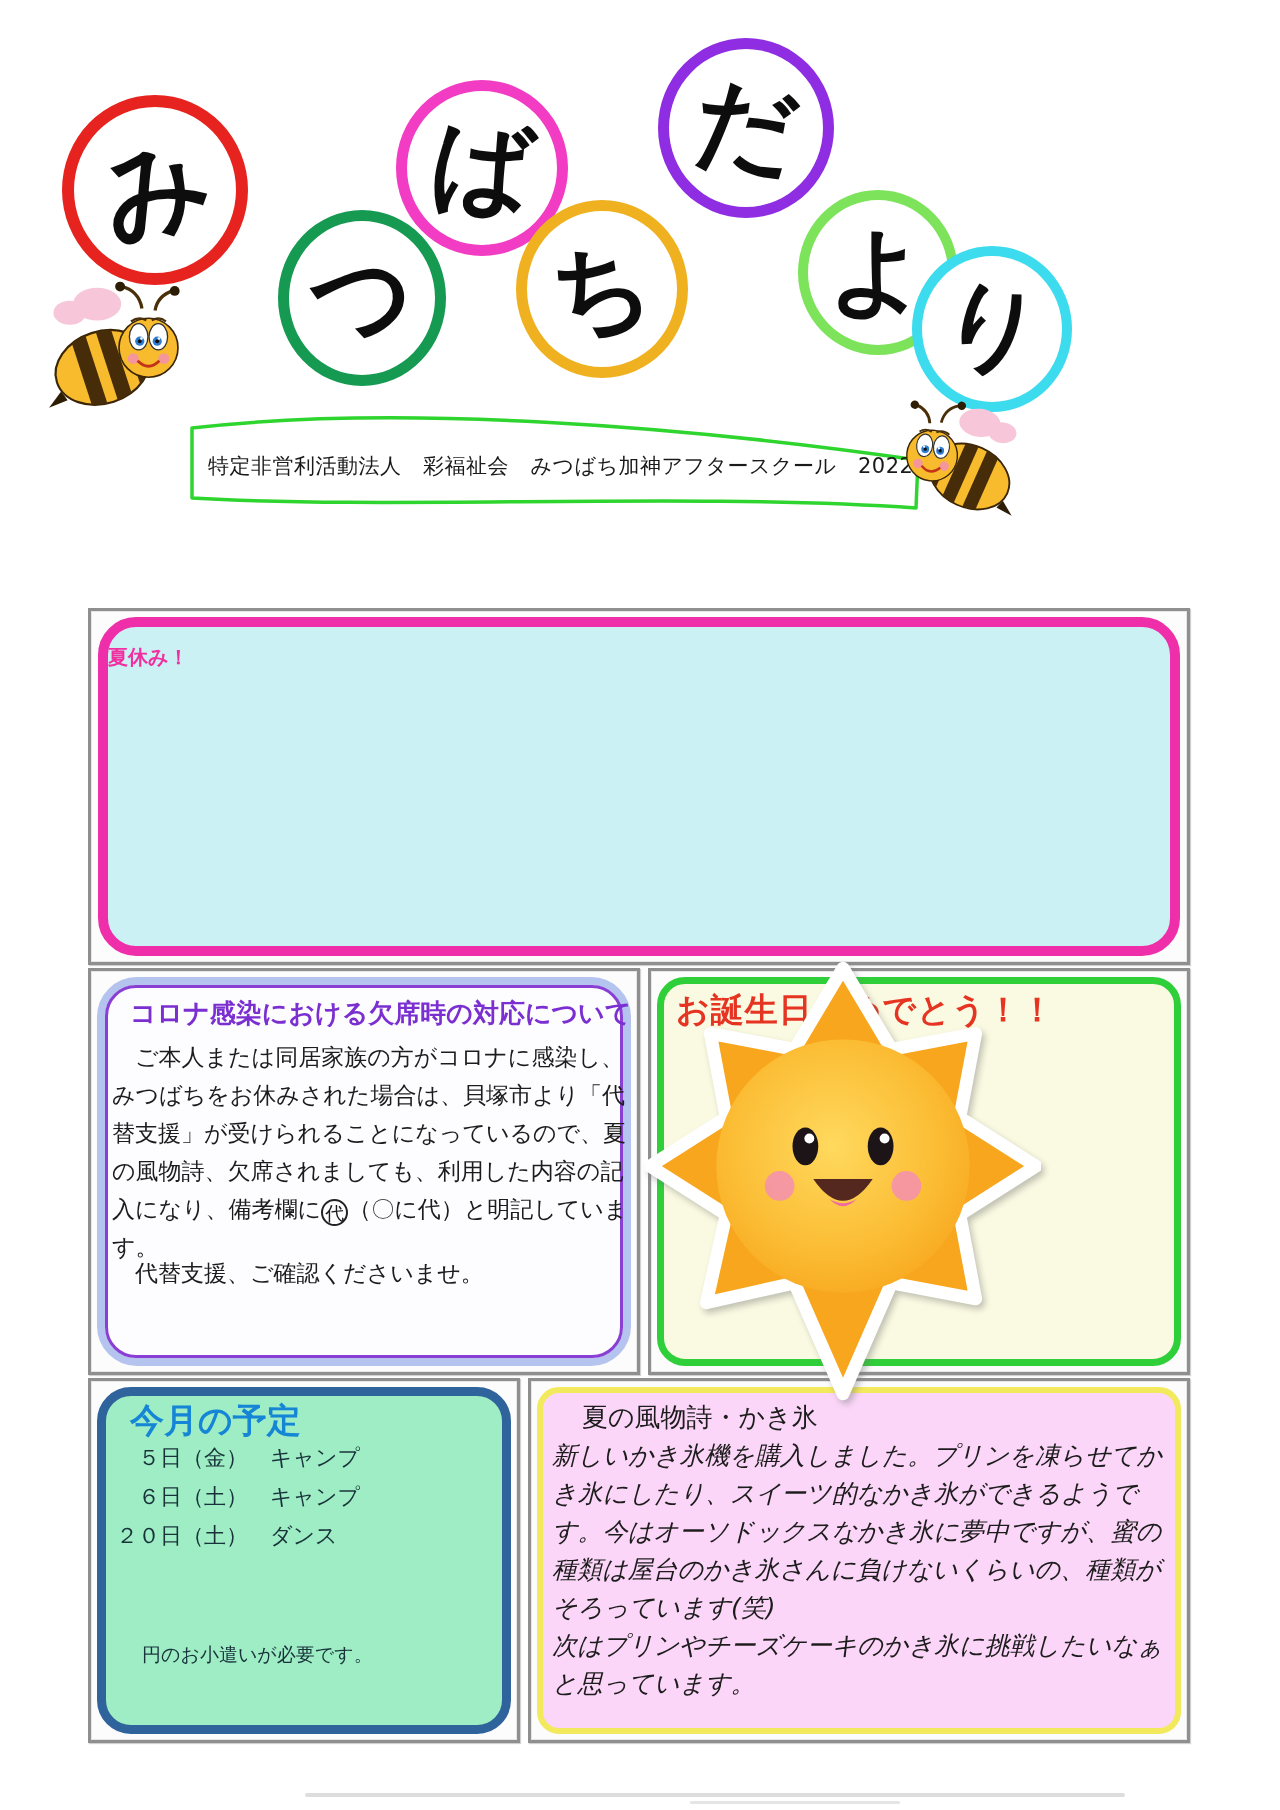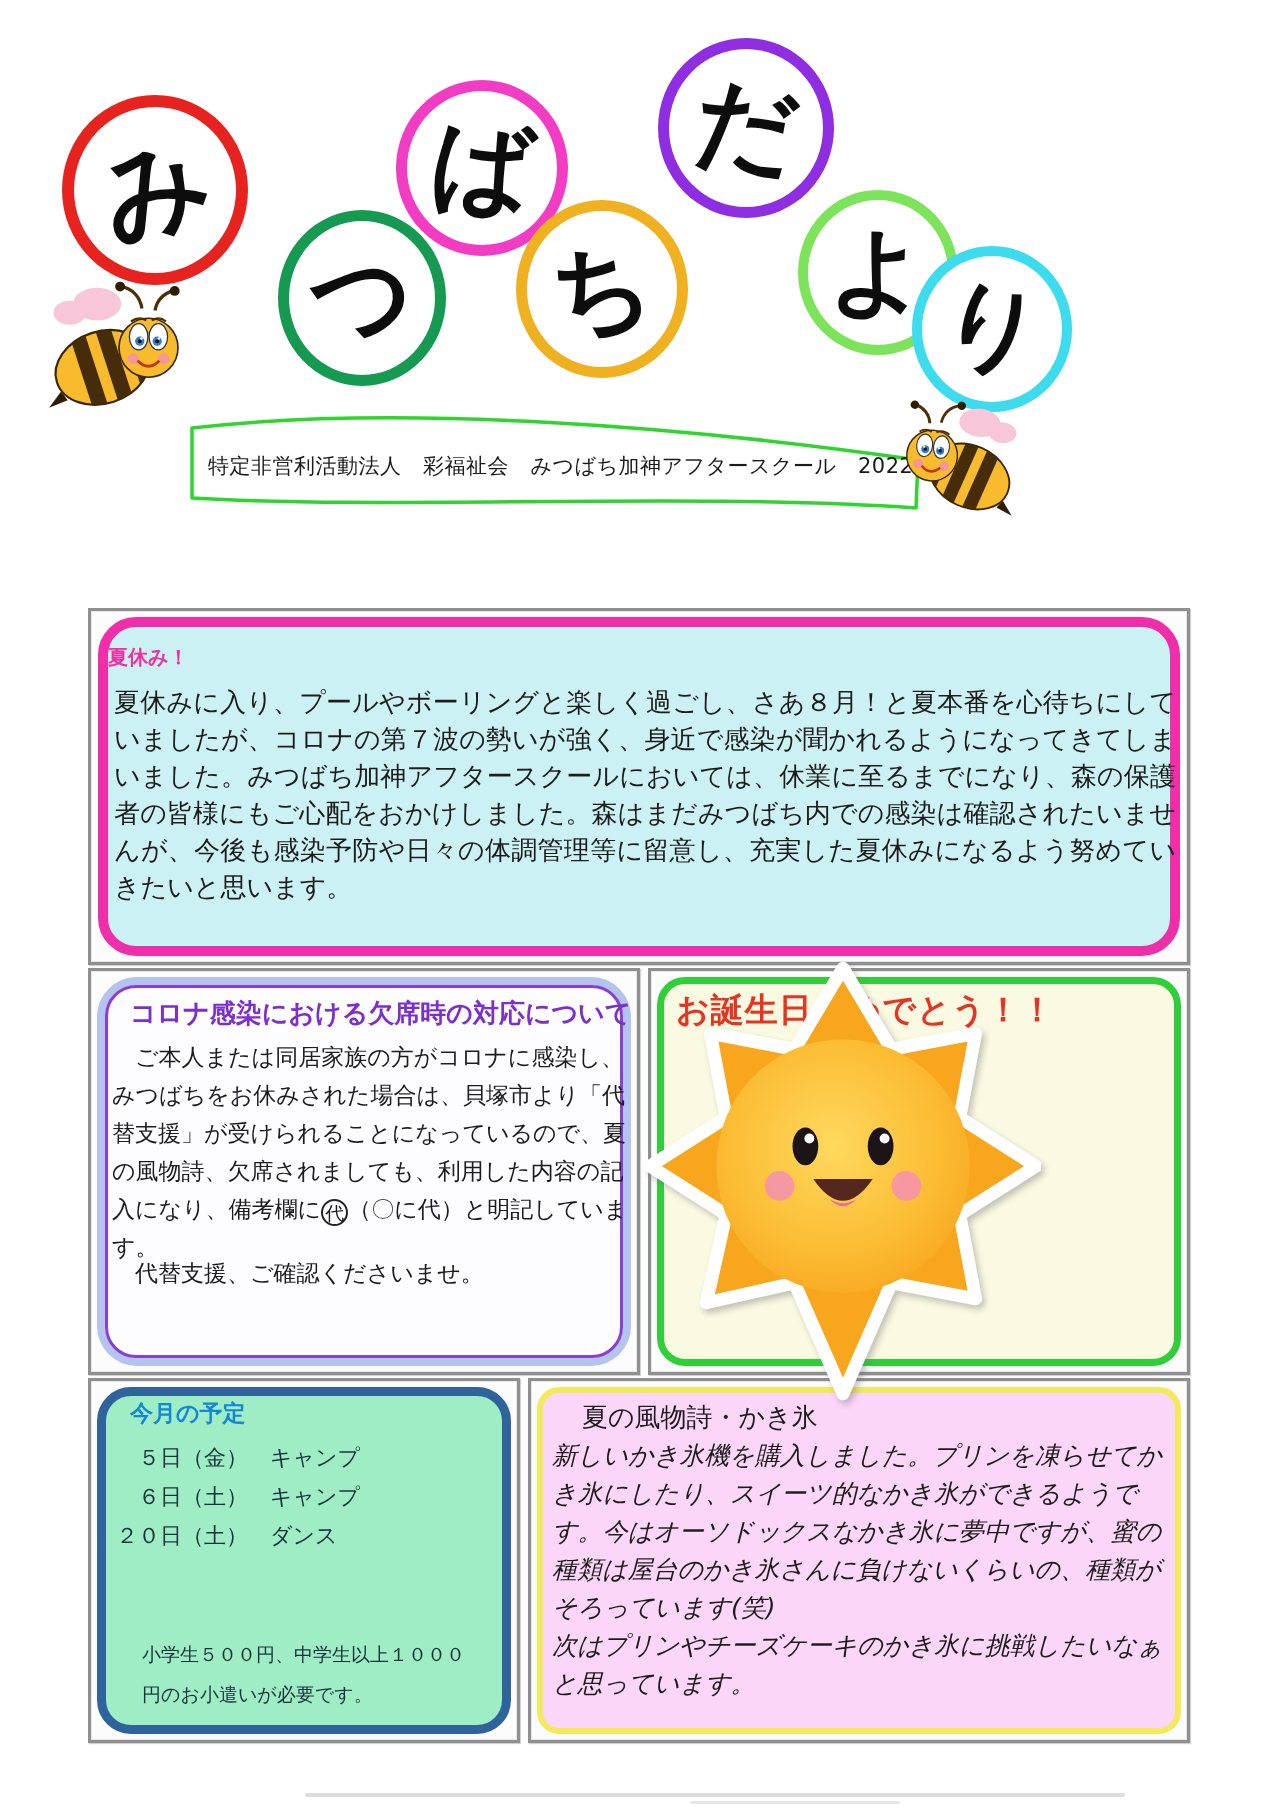--- a/index.html
+++ b/index.html
@@ -68,21 +68,21 @@
   .birthday-title{position:absolute;left:676px;top:988px;font-size:33px;font-weight:bold;color:#e53422;
         letter-spacing:1px;z-index:3;}
 
   
   .sun{position:absolute;left:645px;top:952px;width:396px;height:458px;z-index:5;
        filter:drop-shadow(3px 4px 3px rgba(110,110,110,.40));}
 
   
   .schedule-box{position:absolute;left:97px;top:1387px;width:414px;height:347px;box-sizing:border-box;
         background:#9fedc5;border:9px solid #2f639b;border-radius:34px;}
-  .schedule-title{position:absolute;left:130px;top:1398px;font-size:23px;font-weight:bold;color:#1585d6;}
+  .schedule-title{position:absolute;left:130px;top:1398px;font-size:34px;font-weight:bold;color:#1585d6;}
   .schedule-items{position:absolute;left:116px;top:1438px;font-size:22px;line-height:39px;color:#17323a;}
   .schedule-note{position:absolute;left:116px;top:1594px;font-size:21px;color:#17323a;}
   .schedule-note-detail{position:absolute;left:142px;top:1634px;font-size:19px;line-height:40px;color:#17323a;}
 
   
   .kakigori-box{position:absolute;left:537px;top:1387px;width:644px;height:347px;box-sizing:border-box;
         background:#fbd6f8;border:6px solid #f2e95c;border-radius:22px;}
   .kakigori-title{position:absolute;left:556px;top:1400px;font-size:26px;color:#1c1c1c;}
   .kakigori-body{position:absolute;left:552px;top:1437px;width:622px;font-size:25px;line-height:38px;color:#1c1c1c;font-style:italic;}
 
@@ -195,41 +195,39 @@
   </svg>
 
   <div class="frame frame1"></div>
   <div class="frame frame2"></div>
   <div class="frame frame3"></div>
   <div class="frame frame4"></div>
   <div class="frame frame5"></div>
 
   <div class="summer-box"></div>
   <div class="summer-heading">夏休み！</div>
-  <div class="summer-body">夏休みに入り、プールやボーリングと楽しく過ごし、さあ８月！と夏本番を心待ちにしていましたが、コロナの第７波の勢いが強く、身近で感染が聞かれるようになってきてしまいました。みつばち加神アフタースクールにおいては、休業に至るまでになり、森の保護者の皆様にもご心配をおかけしました。森はまだみつばち内での感染は確認されたいませんが、今後も感染予防や日々の体調管理等に留意し、充実した夏休みになるよう努めていきたいと思います。</div>
 
   <div class="corona-outer">
     <div class="corona-inner"></div>
   </div>
   <div class="corona-title">コロナ感染における欠席時の対応について</div>
   <div class="corona-body"><span>　ご本人または同居家族の方がコロナに感染し、みつばちをお休みされた場合は、貝塚市より「代替支援」が受けられることになっているので、夏の風物詩、欠席されましても、利用した内容の記入になり、備考欄に</span><span class="circled">代</span><span>（〇に代）と明記しています。</span></div>
   <div class="corona-body2">　代替支援、ご確認くださいませ。</div>
 
   <div class="birthday-box"></div>
   <div class="birthday-title">お誕生日おめでとう！！</div>
 
   <div class="schedule-box"></div>
   <div class="schedule-title">今月の予定</div>
   <div class="schedule-items">
     <div>　５日（金）　キャンプ</div>
     <div>　６日（土）　キャンプ</div>
     <div>２０日（土）　ダンス</div>
   </div>
   <div class="schedule-note-detail">
-    <div>小学生５００円、中学生以上１０００</div>
     <div>円のお小遣いが必要です。</div>
   </div>
 
   <div class="kakigori-box"></div>
   <div class="kakigori-title">　夏の風物詩・かき氷</div>
   <div class="kakigori-body">
     <div>新しいかき氷機を購入しました。プリンを凍らせてかき氷にしたり、スイーツ的なかき氷ができるようです。今はオーソドックスなかき氷に夢中ですが、蜜の種類は屋台のかき氷さんに負けないくらいの、種類がそろっています(笑)</div>
     <div>次はプリンやチーズケーキのかき氷に挑戦したいなぁと思っています。</div>
   </div>
 

